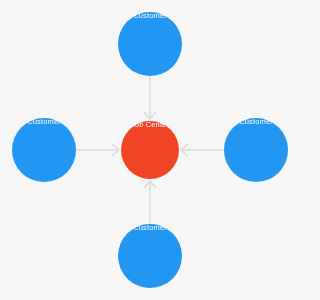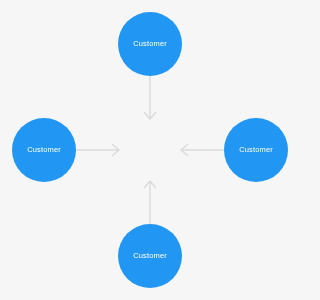--- a/index.html
+++ b/index.html
@@ -23,21 +23,20 @@
     position: absolute;
     top: 0;
     left: 0;
     width: 300px;
     height: 300px;
   }
   .node {
     position: absolute;
     border-radius: 50%;
     display: flex;
-    align-items: center;
     justify-content: center;
     box-sizing: border-box;
     z-index: 2;
   }
   .node-label {
     color: #ffffff;
     font-size: 7.5px;
     font-weight: 400;
     letter-spacing: 0.15px;
     line-height: 1;
@@ -91,20 +90,23 @@
   </svg>
 
   <div class="node node-spoke node-top">
     <span class="node-label">Customer</span>
   </div>
 
   <div class="node node-spoke node-left">
     <span class="node-label">Customer</span>
   </div>
 
+  <div class="node node-hub">
+    <span class="node-label">Job Center</span>
+  </div>
 
   <div class="node node-spoke node-right">
     <span class="node-label">Customer</span>
   </div>
 
   <div class="node node-spoke node-bottom">
     <span class="node-label">Customer</span>
   </div>
 
 </div>

